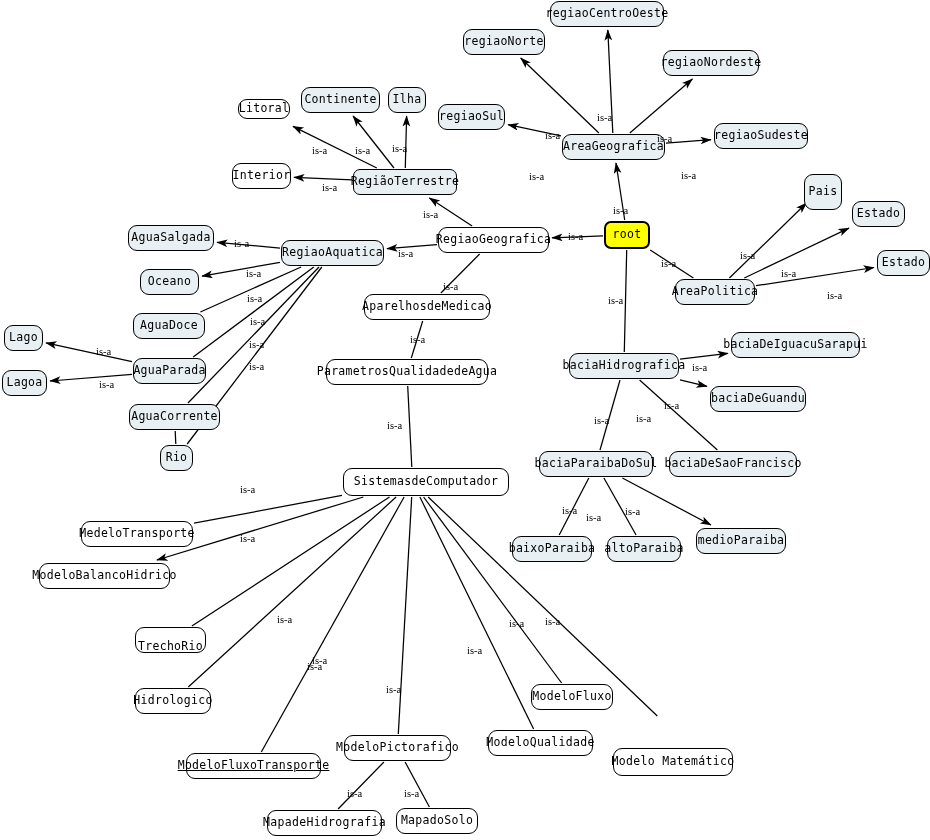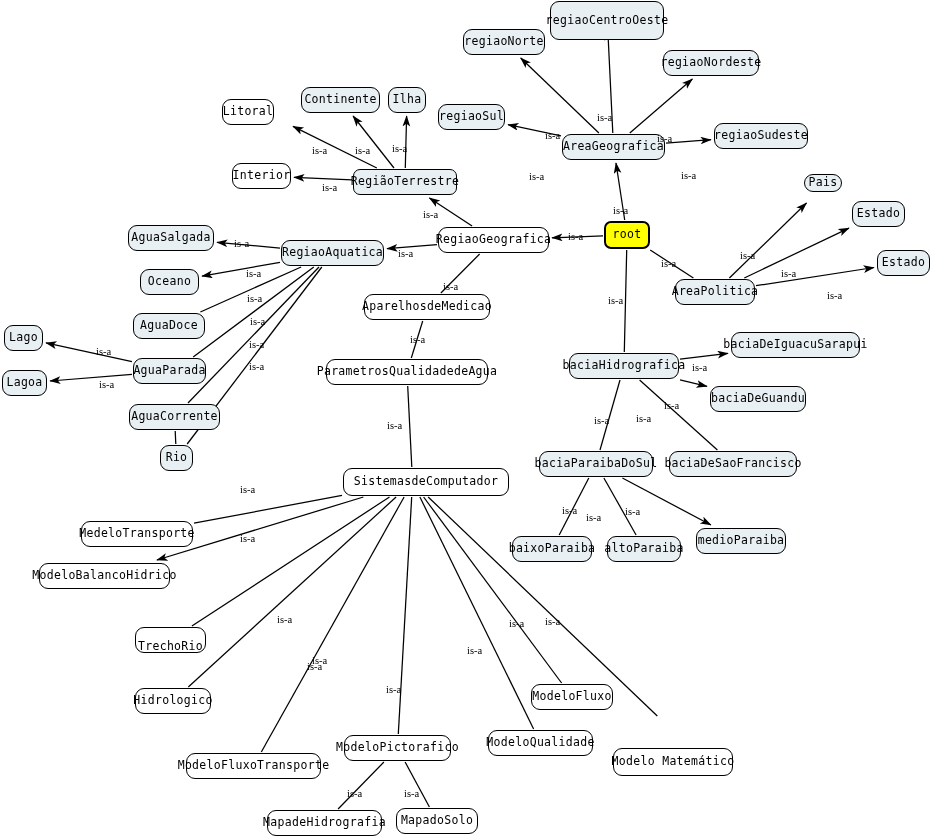--- a/index.html
+++ b/index.html
@@ -87,42 +87,42 @@
         <line x1="405.1" y1="762.0" x2="429.4" y2="807.0" stroke="#000000" stroke-width="1.25"></line>
       </g>
   </svg>
   <div id="node-layer">
       <div class="node root" style="left: 604px; top: 221px; width: 46px; height: 28px;">
         <span>root</span>
       </div>
       <div class="node" style="left: 562px; top: 134px; width: 103px; height: 26px;">
         <span>AreaGeografica</span>
       </div>
-      <div class="node" style="left: 550px; top: 1px; width: 114px; height: 39px;">
+      <div class="node" style="left: 550px; top: 1px; width: 114px; height: 26px;">
         <span>regiaoCentroOeste</span>
       </div>
       <div class="node" style="left: 463px; top: 29px; width: 82px; height: 26px;">
         <span>regiaoNorte</span>
       </div>
       <div class="node" style="left: 663px; top: 50px; width: 96px; height: 26px;">
         <span>regiaoNordeste</span>
       </div>
       <div class="node" style="left: 438px; top: 104px; width: 67px; height: 26px;">
         <span>regiaoSul</span>
       </div>
       <div class="node" style="left: 714px; top: 123px; width: 94px; height: 26px;">
         <span>regiaoSudeste</span>
       </div>
       <div class="node white" style="left: 438px; top: 227px; width: 111px; height: 26px;">
         <span>RegiaoGeografica</span>
       </div>
       <div class="node" style="left: 353px; top: 169px; width: 104px; height: 26px; border-radius: 7px;">
         <span>RegiãoTerrestre</span>
       </div>
-      <div class="node white" style="left: 222px; top: 99px; width: 52px; height: 26px;">
+      <div class="node white" style="left: 238px; top: 99px; width: 52px; height: 20px;">
         <span>Litoral</span>
       </div>
       <div class="node" style="left: 301px; top: 87px; width: 79px; height: 26px;">
         <span>Continente</span>
       </div>
       <div class="node" style="left: 388px; top: 87px; width: 38px; height: 26px;">
         <span>Ilha</span>
       </div>
       <div class="node white" style="left: 232px; top: 163px; width: 59px; height: 26px;">
         <span>Interior</span>
@@ -159,21 +159,21 @@
       </div>
       <div class="node white" style="left: 326px; top: 359px; width: 162px; height: 26px;">
         <span>ParametrosQualidadedeAgua</span>
       </div>
       <div class="node white" style="left: 343px; top: 468px; width: 166px; height: 28px;">
         <span>SistemasdeComputador</span>
       </div>
       <div class="node" style="left: 675px; top: 279px; width: 80px; height: 26px;">
         <span>AreaPolitica</span>
       </div>
-      <div class="node" style="left: 804px; top: 174px; width: 38px; height: 18px;">
+      <div class="node" style="left: 804px; top: 174px; width: 38px; height: 36px;">
         <span>Pais</span>
       </div>
       <div class="node" style="left: 852px; top: 201px; width: 53px; height: 26px;">
         <span>Estado</span>
       </div>
       <div class="node" style="left: 877px; top: 250px; width: 53px; height: 26px;">
         <span>Estado</span>
       </div>
       <div class="node" style="left: 569px; top: 353px; width: 110px; height: 26px;">
         <span>baciaHidrografica</span>
@@ -204,21 +204,21 @@
       </div>
       <div class="node white" style="left: 39px; top: 563px; width: 131px; height: 26px;">
         <span>ModeloBalancoHidrico</span>
       </div>
       <div class="node white" style="left: 135px; top: 627px; width: 71px; height: 26px; align-items: flex-end;">
         <span>TrechoRio</span>
       </div>
       <div class="node white" style="left: 135px; top: 688px; width: 76px; height: 26px;">
         <span>Hidrologico</span>
       </div>
-      <div class="node white" style="left: 186px; top: 753px; width: 135px; height: 26px;">
+      <div class="node white" style="left: 186px; top: 753px; width: 135px; height: 26px; text-decoration: underline;">
         <span>ModeloFluxoTransporte</span>
       </div>
       <div class="node white" style="left: 344px; top: 735px; width: 107px; height: 26px;">
         <span>ModeloPictorafico</span>
       </div>
       <div class="node white" style="left: 267px; top: 810px; width: 115px; height: 26px;">
         <span>MapadeHidrografia</span>
       </div>
       <div class="node white" style="left: 396px; top: 808px; width: 82px; height: 26px;">
         <span>MapadoSolo</span>

